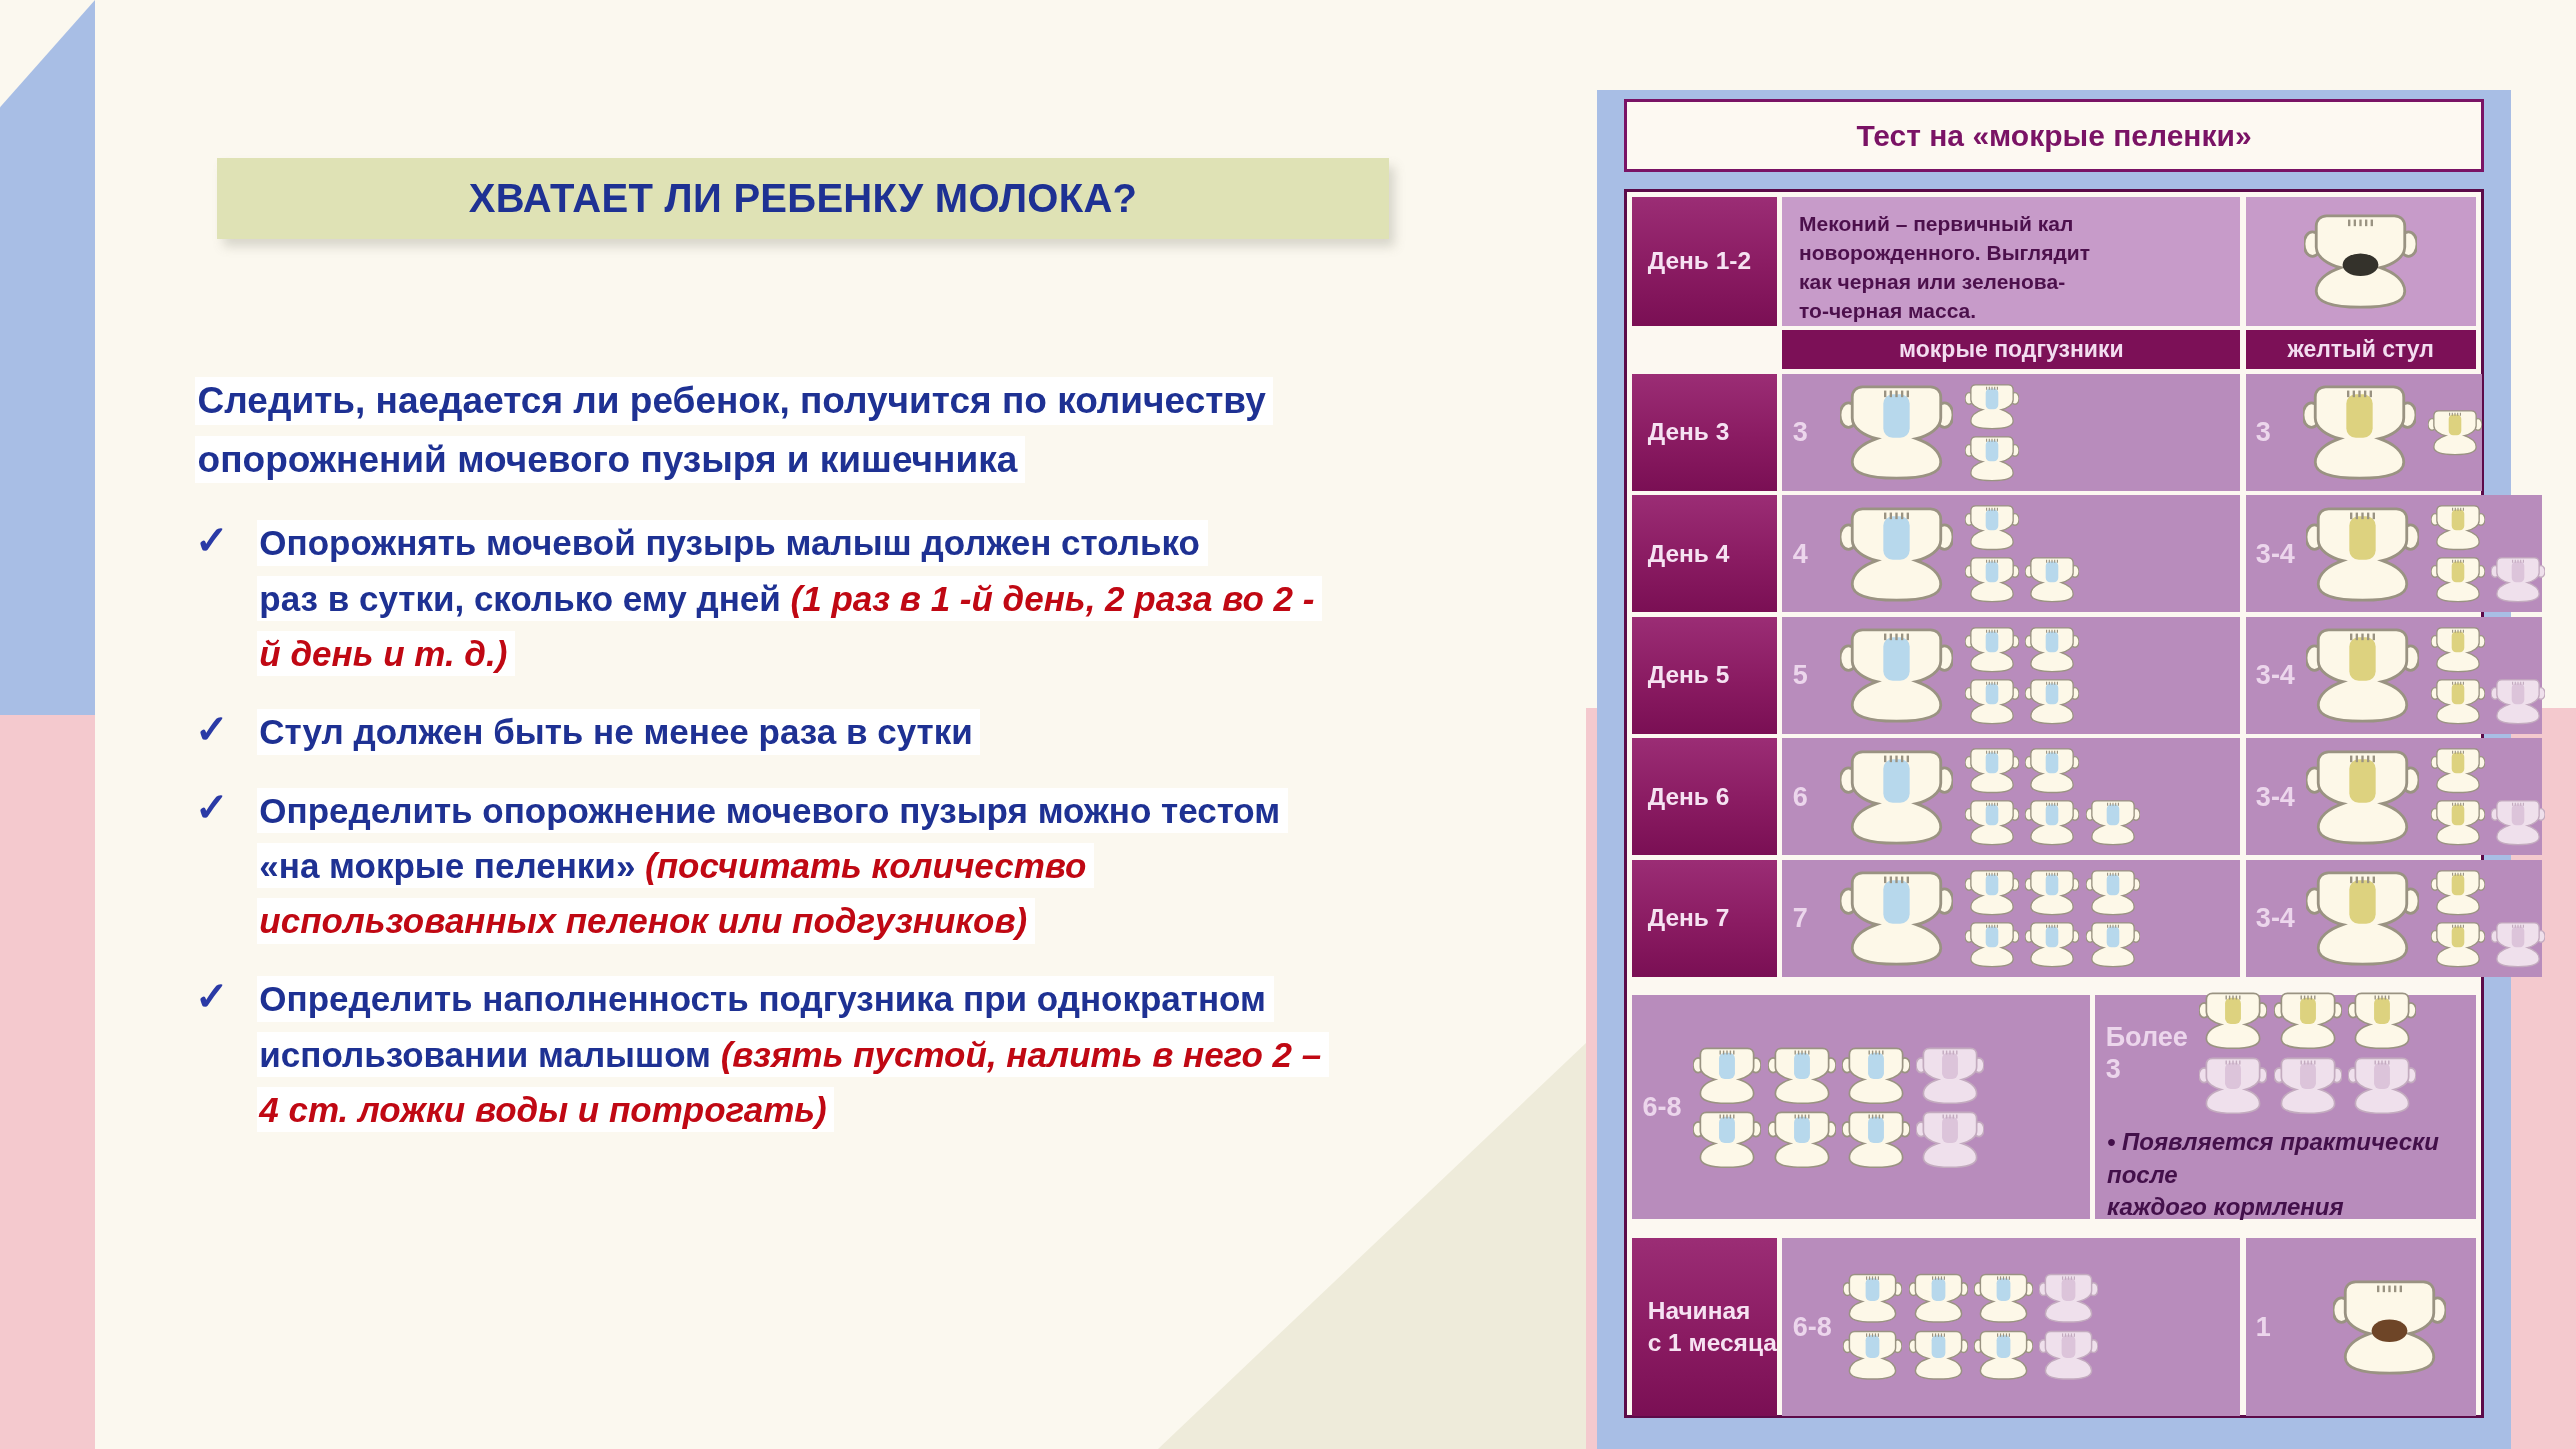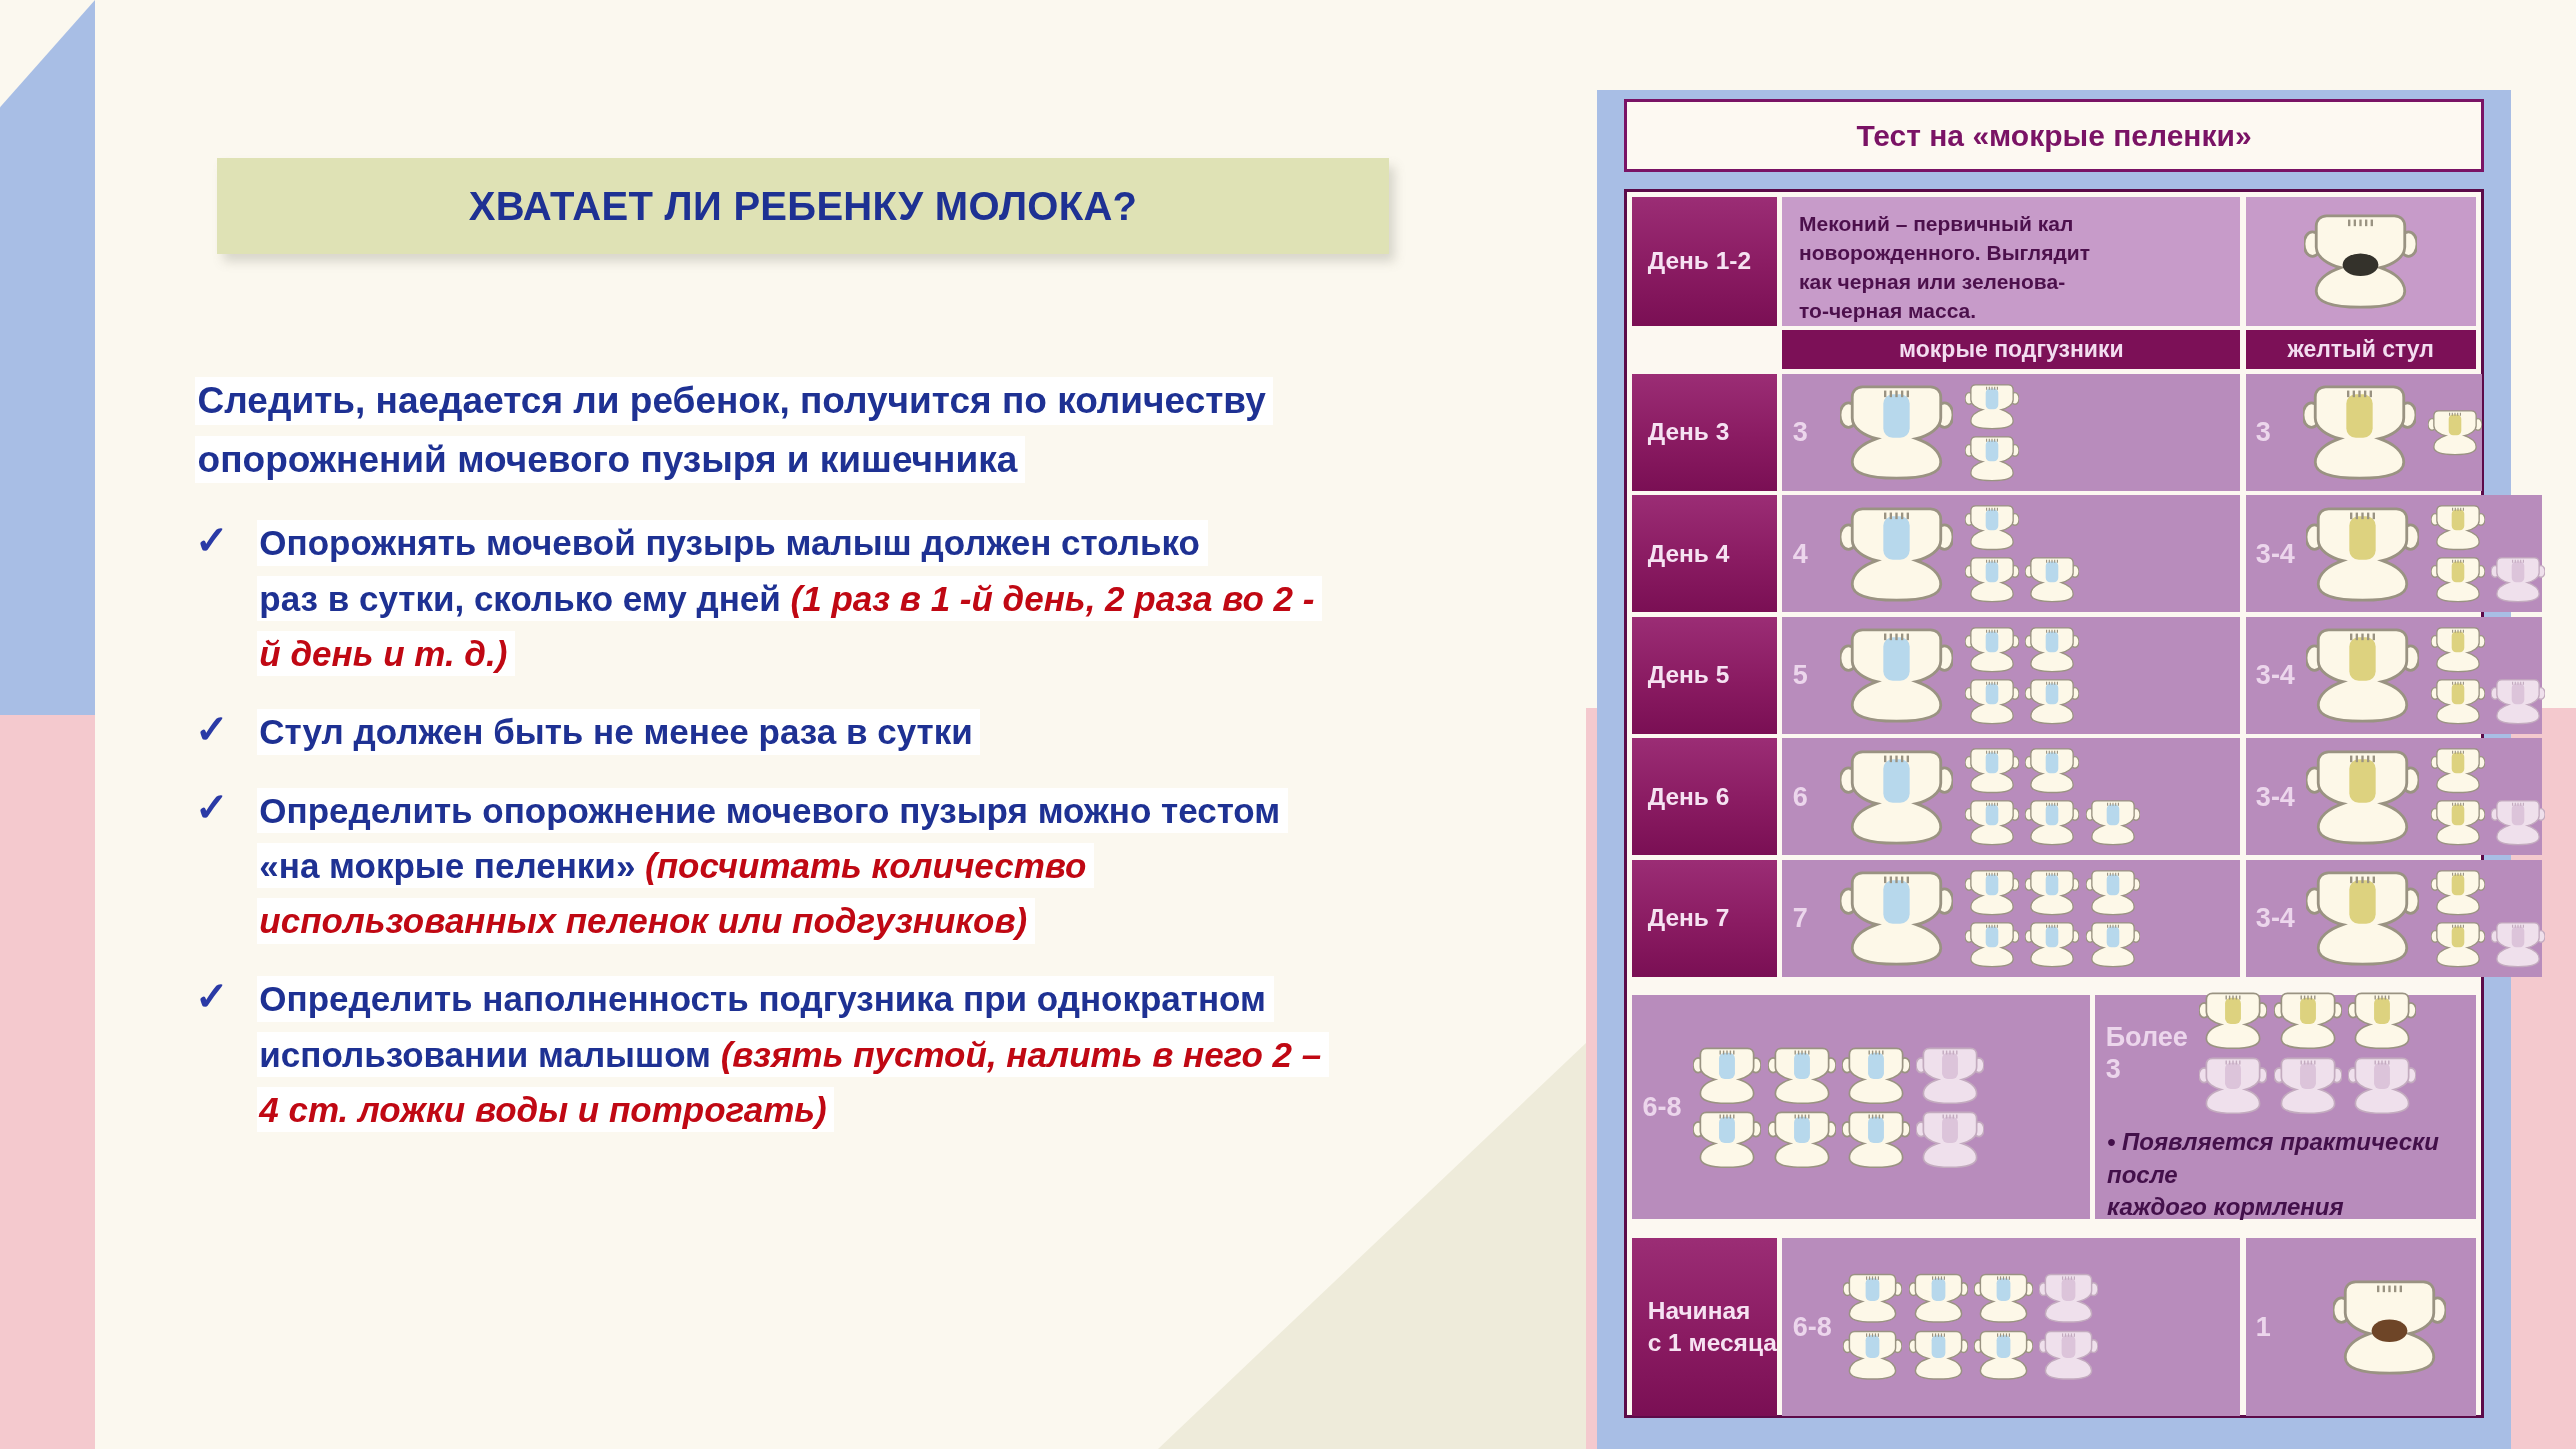--- a/index.html
+++ b/index.html
@@ -7,21 +7,21 @@
          font-family:"Liberation Sans",sans-serif;background:#f4c9ce;}
   
   .bg-bottom{position:absolute;left:0;top:1150;width:2576px;height:708px;background:#fbf8ef;}
   
   .left-blue{position:absolute;left:0;top:1140;width:95px;height:715px;background:#a8bee5;
              clip-path:polygon(100% 0%,100% 100%,0% 100%,0% 15%);}
   
   .cream-panel{position:absolute;left:95px;top:90px;width:1491px;height:1359px;background:#fbf8ef;}
   .beige-tri{position:absolute;left:1063px;top:953px;width:428px;height:406px;background:#eeebda;
              clip-path:polygon(100% 0%,100% 100%,0% 100%);}
-  .title-banner{position:absolute;left:122px;top:68px;width:1172px;height:96px;background:#dfe2b5;
+  .title-banner{position:absolute;left:122px;top:68px;width:1172px;height:81px;background:#dfe2b5;
                 display:flex;align-items:center;justify-content:center;
                 box-shadow:6.4px 7.7px 10.3px rgba(110,110,95,.25);}
   .title-banner span{font-size:40px;font-weight:bold;color:#1e3193;letter-spacing:0.3px;}
   .textcol{position:absolute;left:100px;top:282px;width:1301px;}
   .hl{background:#ffffff;padding:2.6px 7.7px 3.9px 2.6px;box-decoration-break:clone;-webkit-box-decoration-break:clone;}
   .intro{margin:0 0 26px 0;white-space:pre-line;font-size:37px;font-weight:bold;line-height:1.58;color:#1e3193;}
   ul.bullets{list-style:none;margin:0;padding:0;}
   ul.bullets li{display:flex;gap:16.7px;margin-bottom:23px;}
   .check{flex:none;width:45px;color:#2a3aa6;font-size:40px;line-height:1.25;font-weight:bold;}
   .btext{white-space:pre-line;font-size:35px;font-weight:bold;line-height:1.58;color:#1e3193;}

